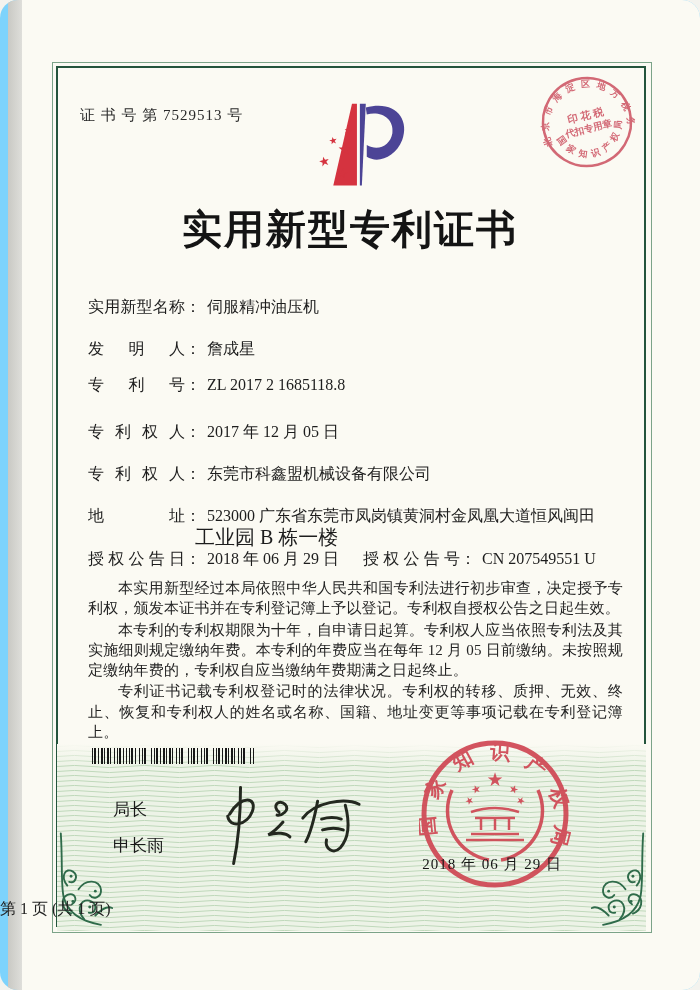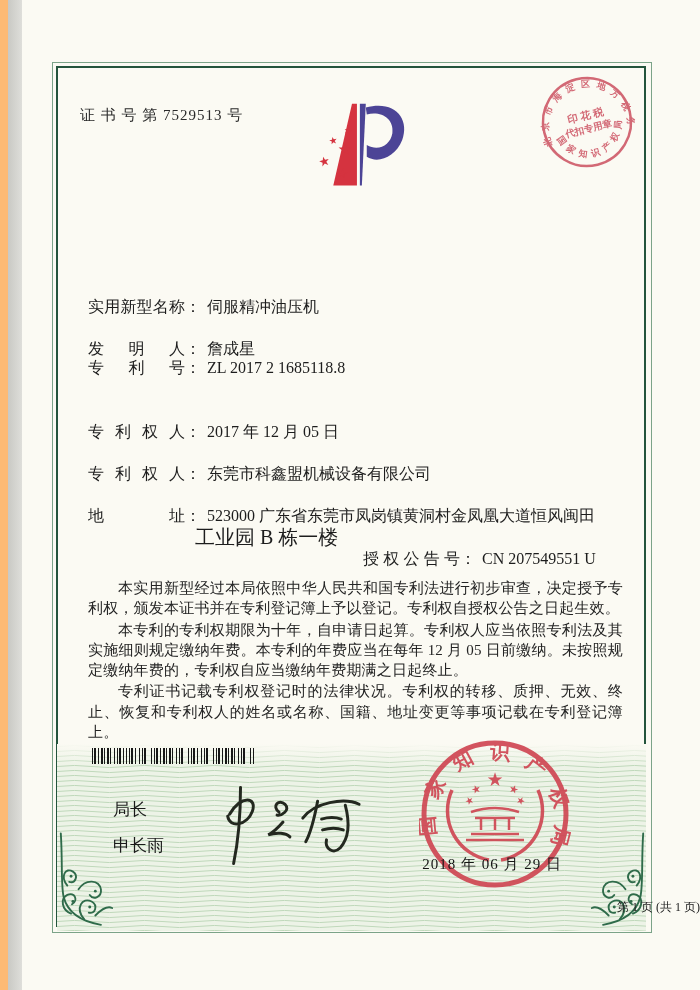--- a/index.html
+++ b/index.html
@@ -1,17 +1,17 @@
 <!DOCTYPE html>
 <html><head>
 <meta charset="utf-8">
 <style>
   html,body{margin:0;padding:0;}
   body{width:700px;height:990px;background:#f3f3ee;font-family:"Liberation Serif","DejaVu Serif",serif;}
-  .page{position:relative;width:700px;height:990px;overflow:hidden;background:#fdba74;}
+  .page{position:relative;width:700px;height:990px;overflow:hidden;background:#7dd3fc;border-radius:18px;}
   .photo-edge{position:absolute;left:8px;top:0;width:14px;height:100%;
     background:linear-gradient(90deg,#c9c9c4,#dededa);}
   .paper{position:absolute;left:22px;top:0;right:0;bottom:0;background:#fbfaf3;}
   .frame-outer{position:absolute;left:52px;top:62px;width:598px;height:869px;
     border:1px solid #7ba388;}
   .frame-inner{position:absolute;left:56px;top:66px;width:586px;height:857px;
     border:2px solid #24543c;}
   .cert-number{position:absolute;left:80px;top:106px;font-size:15px;color:#2a2a2a;letter-spacing:1px;}
   .logo{position:absolute;left:288px;top:98px;width:128px;height:96px;}
   .doc-title{position:absolute;left:0;width:700px;top:202px;text-align:center;
@@ -30,22 +30,22 @@
   .barcode{position:absolute;left:92px;top:748px;width:163px;height:16px;
     background:repeating-linear-gradient(90deg,#171717 0 1px,rgba(0,0,0,0) 1px 2.2px,
     #171717 2.2px 4.2px,rgba(0,0,0,0) 4.2px 6px,#171717 6px 6.7px,rgba(0,0,0,0) 6.7px 9.4px,
     #171717 9.4px 10.6px,rgba(0,0,0,0) 10.6px 12.4px);}
   .director-label{position:absolute;left:113px;top:798px;font-size:17px;color:#1a1a1a;font-family:"Liberation Sans","DejaVu Sans",sans-serif;}
   .director-name{position:absolute;left:113px;top:834px;font-size:17px;color:#1a1a1a;font-family:"Liberation Sans","DejaVu Sans",sans-serif;}
   .signature{position:absolute;left:200px;top:778px;width:168px;height:95px;}
   .seal{position:absolute;left:419px;top:738px;width:152px;height:152px;}
   .seal-date{position:absolute;left:407px;top:855px;width:170px;text-align:center;
     font-size:15px;color:#151515;letter-spacing:1px;}
-  .footer{position:absolute;left:0;width:700px;top:899px;text-align:right;
-    font-size:12px;color:#222;}
+  .footer{position:absolute;left:0;width:700px;top:899px;text-align:left;
+    font-size:16px;color:#222;}
   .tax-stamp{position:absolute;left:539px;top:74px;width:96px;height:96px;
     transform:rotate(-14deg);opacity:.85;}
   .ornament{position:absolute;width:56px;height:98px;}
   .orn-left{left:58px;top:831px;}
   .orn-right{left:590px;top:831px;transform:scaleX(-1);}
 </style>
 </head>
 <body>
 
 <div class="page">
@@ -124,40 +124,44 @@
     <path d="M79,9 C108,1 124,20 116,42 C109,60 91,66 80,59 L80,47 C92,54 104,47 106,35 C108,20 94,12 80,16 Z" fill="#4c4496"></path>
     <g fill="#d5333f" font-family="'DejaVu Sans',sans-serif" text-anchor="middle">
       <text x="61" y="36" font-size="10" transform="rotate(14 61 33)">★</text>
       <text x="46" y="46" font-size="10" transform="rotate(-12 46 43)">★</text>
       <text x="58" y="57" font-size="17">★</text>
       <text x="37" y="68" font-size="13" transform="rotate(-14 37 64)">★</text>
       <text x="55" y="80" font-size="13" transform="rotate(10 55 76)">★</text>
     </g>
   </svg>
 
+  <div class="doc-title">实用新型专利证书</div>
 
   <div class="frow" style="top:297px">
     <span class="flabel">实用新型名称</span><span class="fcolon">：</span><span class="fvalue">伺服精冲油压机</span>
   </div>
   <div class="frow" style="top:339px">
     <span class="flabel">发明人</span><span class="fcolon">：</span><span class="fvalue">詹成星</span>
   </div>
-  <div class="frow" style="top:358px">
+  <div class="frow" style="top:375px">
     <span class="flabel">专利号</span><span class="fcolon">：</span><span class="fvalue">ZL 2017 2 1685118.8</span>
   </div>
   <div class="frow" style="top:422px">
     <span class="flabel">专利权人</span><span class="fcolon">：</span><span class="fvalue">2017 年 12 月 05 日</span>
   </div>
   <div class="frow" style="top:464px">
     <span class="flabel">专利权人</span><span class="fcolon">：</span><span class="fvalue">东莞市科鑫盟机械设备有限公司</span>
   </div>
   <div class="frow" style="top:506px">
     <span class="flabel">地址</span><span class="fcolon">：</span><span class="fvalue">523000 广东省东莞市凤岗镇黄洞村金凤凰大道恒风闽田</span>
   </div>
   <div class="addr2">工业园 B 栋一楼</div>
+  <div class="frow" style="top:549px">
+    <span class="flabel">授权公告日</span><span class="fcolon">：</span><span class="fvalue">2018 年 06 月 29 日</span>
+  </div>
   <div class="frow grant-no" style="top:549px">
     <span class="flabel">授权公告号</span><span class="fcolon">：</span><span class="fvalue">CN 207549551 U</span>
   </div>
 
   <div class="body-text">
     <p>本实用新型经过本局依照中华人民共和国专利法进行初步审查，决定授予专利权，颁发本证书并在专利登记簿上予以登记。专利权自授权公告之日起生效。</p>
     <p>本专利的专利权期限为十年，自申请日起算。专利权人应当依照专利法及其实施细则规定缴纳年费。本专利的年费应当在每年 12 月 05 日前缴纳。未按照规定缴纳年费的，专利权自应当缴纳年费期满之日起终止。</p>
     <p>专利证书记载专利权登记时的法律状况。专利权的转移、质押、无效、终止、恢复和专利权人的姓名或名称、国籍、地址变更等事项记载在专利登记簿上。</p>
   </div>
 

